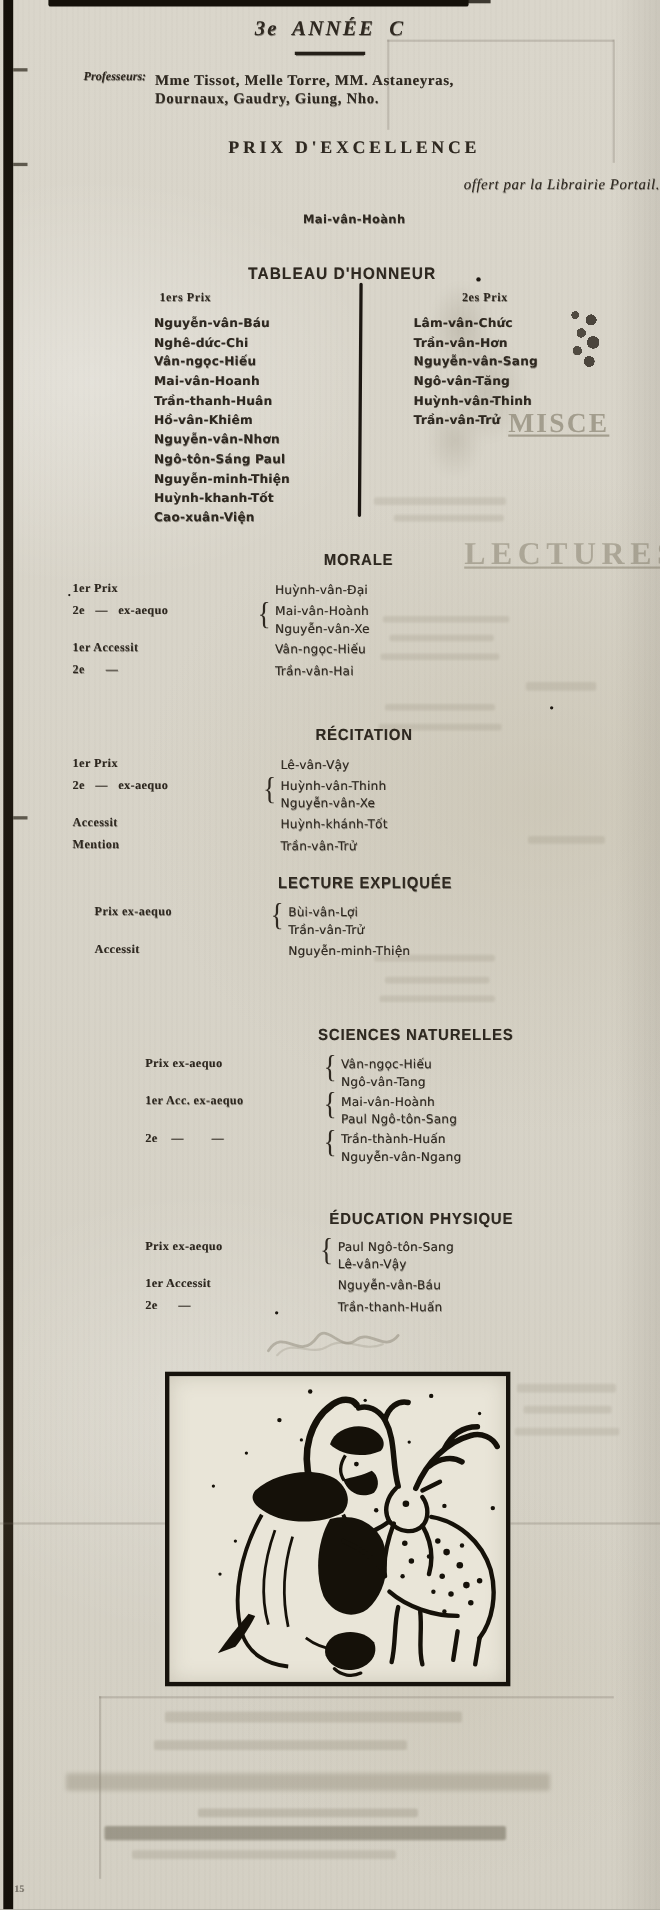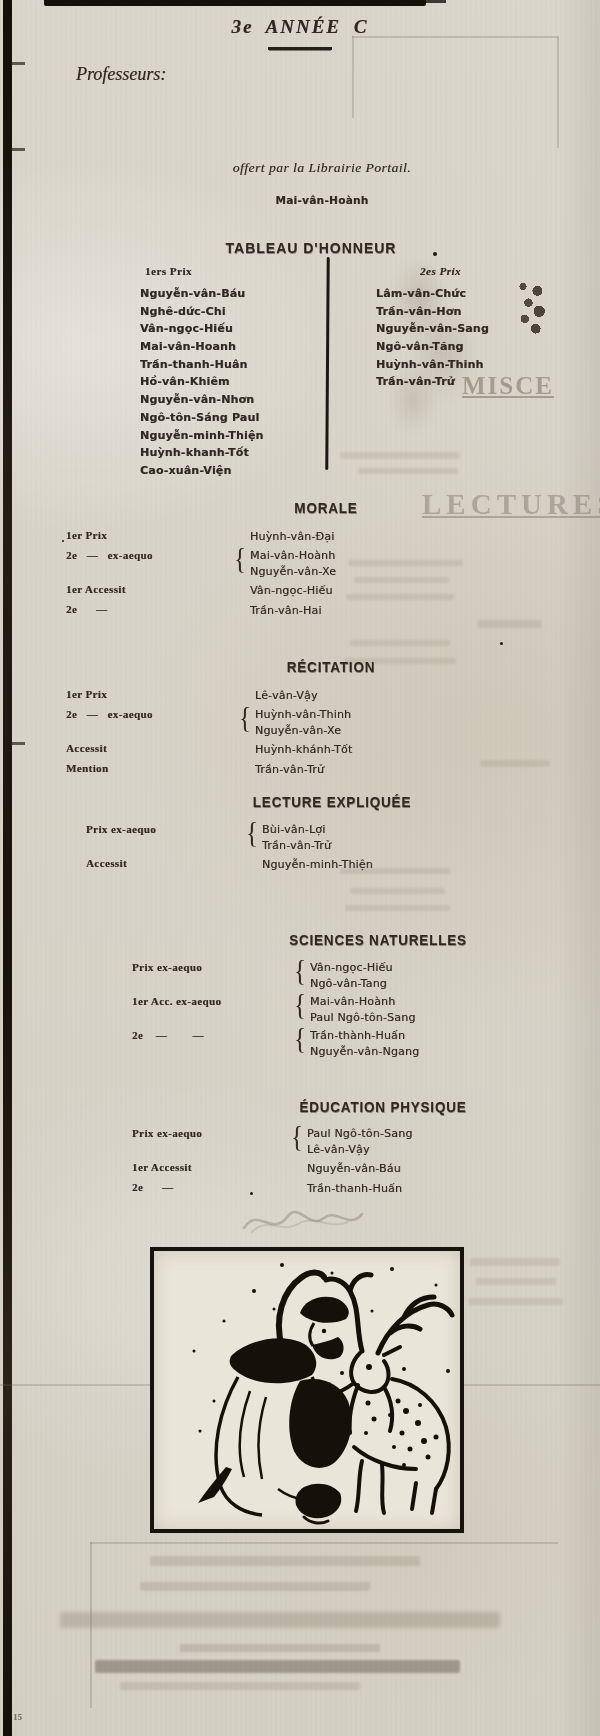--- a/index.html
+++ b/index.html
@@ -40,25 +40,25 @@
       radial-gradient(circle 6px at 30% 72%, #3a342a 70%, transparent 71%),
       radial-gradient(circle 7px at 60% 90%, #332d24 70%, transparent 71%);}
   .ghost-word{position:absolute;font-family:"Liberation Serif",serif;font-weight:700;color:#6f6854;filter:blur(.7px);text-decoration:underline;}
   .speck{position:absolute;background:#1d1812;border-radius:50%;}
 
   
   .class-title{left:0;top:16px;width:600px;text-align:center;font-style:italic;font-weight:700;font-size:19px;letter-spacing:2px;word-spacing:6px;}
   .title-rule{left:268px;top:47px;width:64px;height:3px;background:#241f18;box-shadow:0 2px 0 -1px rgba(36,31,24,.5);}
 
   .professors{left:76px;top:64px;width:430px;display:flex;gap:8px;}
-  .prof-label{font-style:italic;font-weight:400;font-size:18px;white-space:nowrap;}
+  .prof-label{font-style:italic;font-weight:700;font-size:11px;white-space:nowrap;}
   .prof-names{font-weight:700;font-size:13.5px;letter-spacing:.6px;line-height:17px;}
 
   .px-title{left:44px;top:126px;width:556px;text-align:center;font-weight:700;font-size:16px;letter-spacing:3.5px;}
-  .px-sub{left:44px;top:160px;width:556px;text-align:center;font-style:italic;font-size:13.5px;letter-spacing:.5px;}
+  .px-sub{left:44px;top:160px;width:556px;text-align:right;font-style:italic;font-size:13.5px;letter-spacing:.5px;}
   .px-winner{left:44px;top:194px;width:556px;text-align:center;font-family:"DejaVu Sans","Liberation Sans",sans-serif;font-weight:700;font-size:10.5px;letter-spacing:.3px;}
 
   
   .th-title{left:11px;top:240px;width:600px;text-align:center;font-family:"Liberation Sans","DejaVu Sans",sans-serif;font-weight:700;font-size:14px;letter-spacing:1px;transform:scaleY(1.08);}
   .honor-header{font-weight:700;font-size:11px;letter-spacing:.5px;}
   .honor-name{font-family:"DejaVu Sans","Liberation Sans",sans-serif;font-weight:700;font-size:11px;height:17.7px;letter-spacing:.2px;white-space:nowrap;}
   .honor-divider{left:326px;top:257px;width:3px;height:213px;background:#1c1712;transform:rotate(.4deg);border-radius:2px;}
 
   
   .sec-title{text-align:center;font-family:"Liberation Sans","DejaVu Sans",sans-serif;font-weight:700;font-size:13.5px;letter-spacing:.8px;transform:scaleY(1.08);}
@@ -136,28 +136,33 @@
   <div class="speck" style="left:433px;top:252px;width:4px;height:4px;"></div>
   <div class="speck" style="left:500px;top:642px;width:3px;height:3px;"></div>
   <div class="speck" style="left:62px;top:540px;width:2px;height:2px;"></div>
   <div class="speck" style="left:250px;top:1192px;width:3px;height:3px;"></div>
 
   <div class="abs class-title ink">3e ANNÉE C</div>
   <div class="abs title-rule"></div>
 
   <div class="abs professors">
     <div class="prof-label ink">Professeurs:</div>
-  </div>
-
+    <div class="prof-names ink">
+      <div>Mme Tissot, Melle Torre, MM. Astaneyras,</div>
+      <div>Dournaux, Gaudry, Giung, Nho.</div>
+    </div>
+  </div>
+
+  <div class="abs px-title ink">PRIX D'EXCELLENCE</div>
   <div class="abs px-sub ink">offert par la Librairie Portail.</div>
   <div class="abs px-winner ink">Mai-vân-Hoành</div>
 
   <div class="abs th-title ink">TABLEAU D'HONNEUR</div>
   <div class="abs honor-header ink" style="left:145px;top:265px;">1ers Prix</div>
-  <div class="abs honor-header ink" style="left:420px;top:265px;font-style:italic;">2es Prix</div>
+  <div class="abs honor-header ink" style="left:420px;top:265px;">2es Prix</div>
   <div class="abs honor-divider"></div>
 
   <div class="abs" style="left:140px;top:287px;">
     <div class="honor-name ink">Nguyễn-vân-Báu</div>
     <div class="honor-name ink">Nghê-dức-Chi</div>
     <div class="honor-name ink">Vân-ngọc-Hiếu</div>
     <div class="honor-name ink">Mai-vân-Hoanh</div>
     <div class="honor-name ink">Trần-thanh-Huân</div>
     <div class="honor-name ink">Hồ-vân-Khiêm</div>
     <div class="honor-name ink">Nguyễn-vân-Nhơn</div>

